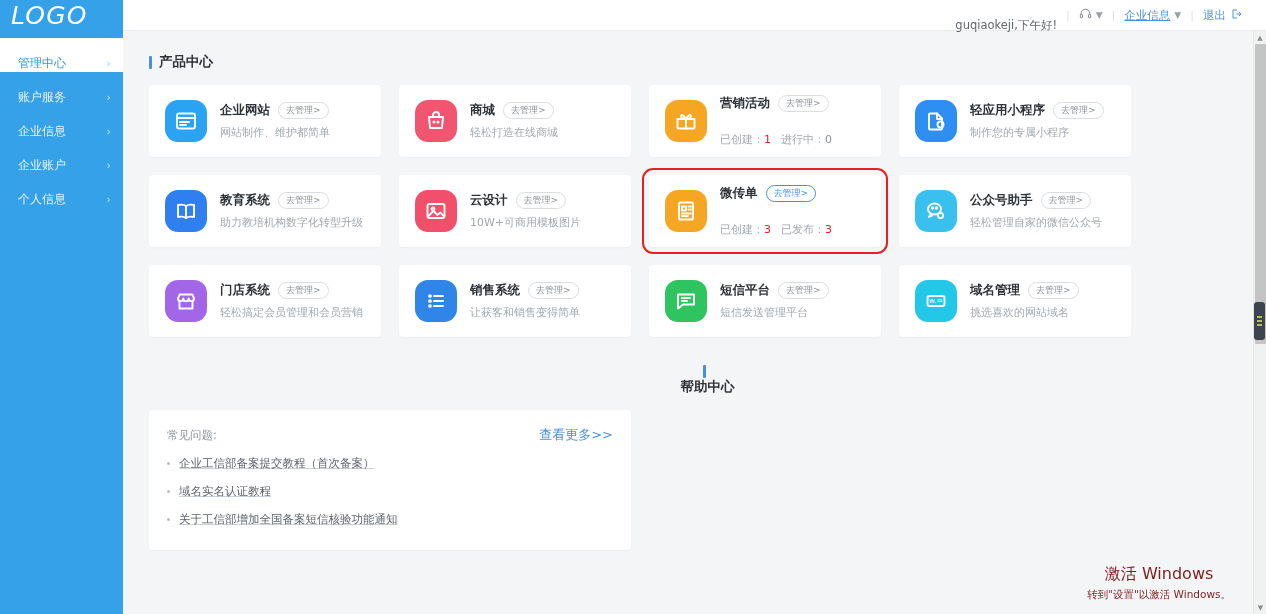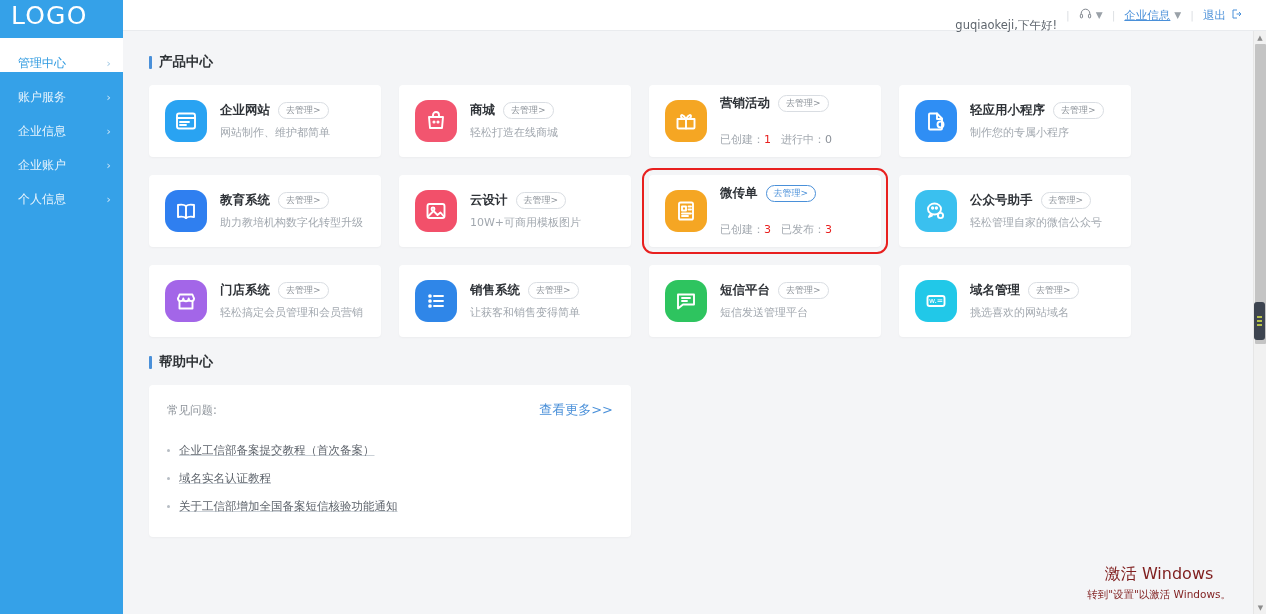--- a/index.html
+++ b/index.html
@@ -19,20 +19,21 @@
     position: relative;
   }
   .logo {
     height: 31px;
     display: flex; align-items: center;
     padding-left: 11px;
     color: #ffffff;
     font-size: 25px;
     letter-spacing: 1.2px;
     font-weight: 400;
+    font-style: italic;
   }
   .nav { margin-top: 7px; }
   .nav-item {
     height: 34px;
     display: flex; align-items: center;
     padding: 16px 12px 0 18px;
     color: #e8f4fd;
     font-size: 12px;
     cursor: pointer;
     position: relative;
@@ -150,21 +151,21 @@
     margin-left: 26px;
     width: 482px;
     background: #ffffff;
     border-radius: 4px;
     padding: 16px 18px 10px 18px;
     box-shadow: 0 1px 2px rgba(0,0,0,0.035);
   }
   .help-head { display: flex; align-items: center; }
   .help-head .lbl { font-size: 11.5px; color: #8d939a; }
   .help-head .more { margin-left: auto; font-size: 13px; color: #4a90d9; cursor: pointer; }
-  .faq { list-style: none; margin-top: 24px; text-align: right; }
+  .faq { list-style: none; margin-top: 12px; text-align: right; }
   .faq li {
     display: flex; align-items: center;
     font-size: 11.5px; color: #5d636b;
     margin-bottom: 13px;
   }
   .faq li .dot {
     width: 3px; height: 3px; border-radius: 50%;
     background: #b7bdc4; margin-right: 9px; flex: 0 0 3px;
   }
   .faq li .txt { text-decoration: underline; text-decoration-color: #cbd1d7; cursor: pointer; }
@@ -469,21 +470,21 @@
             <div class="card-body">
               <div class="card-row1">
                 <span class="card-title">域名管理</span>
                 <span class="pill">去管理&gt;</span>
               </div>
               <div class="card-desc">挑选喜欢的网站域名</div>
             </div>
           </div>
         </div>
 
-      <div class="section-title" style="margin-top:16px;">
+      <div class="section-title" style="margin-top:28px;flex-direction:column;">
         <span class="bar"></span>
         <span>帮助中心</span>
       </div>
 
       <div class="help-panel">
         <div class="help-head">
           <span class="lbl">常见问题:</span>
           <span class="more">查看更多&gt;&gt;</span>
         </div>
         <ul class="faq" id="faqlist">

